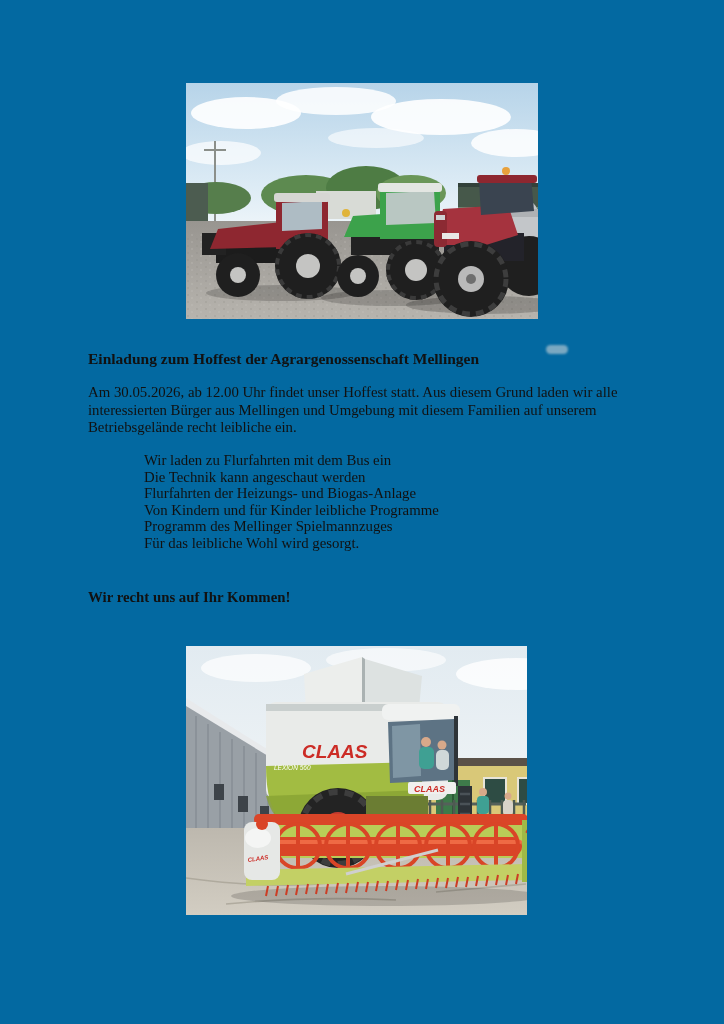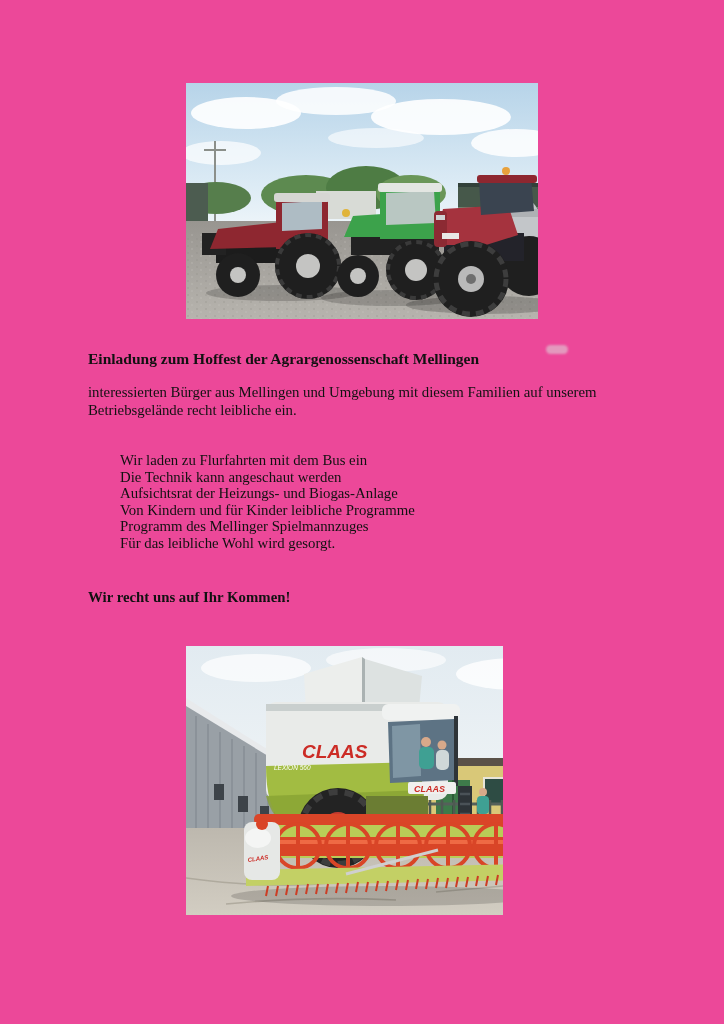--- a/index.html
+++ b/index.html
@@ -1,29 +1,29 @@
 <!DOCTYPE html>
 <html><head>
 <meta charset="utf-8">
 <style>
   html,body{margin:0;padding:0;background:#ffffff;}
   body{width:724px;height:1024px;position:relative;overflow:hidden;
        font-family:"Liberation Serif","DejaVu Serif",serif;color:#111;}
-  .page{position:absolute;inset:0;background:#ec4899;}
+  .page{position:absolute;inset:0;background:#0369a1;}
 
   .photo{position:absolute;overflow:hidden;}
   #photo-top{left:186px;top:83px;width:352px;height:236px;}
-  #photo-bottom{left:186px;top:646px;width:317px;height:269px;}
+  #photo-bottom{left:186px;top:646px;width:341px;height:269px;}
   .photo svg{display:block;}
 
   .doc-title{position:absolute;left:88px;top:349px;font-size:15.5px;
              font-weight:bold;line-height:19px;white-space:nowrap;}
   .intro{position:absolute;left:88px;top:384px;font-size:14.8px;line-height:17.6px;}
   .intro div{white-space:nowrap;}
-  .program{position:absolute;left:120px;top:452px;font-size:14.8px;line-height:16.5px;}
+  .program{position:absolute;left:144px;top:452px;font-size:14.8px;line-height:16.5px;}
   .program div{white-space:nowrap;}
   .closing{position:absolute;left:88px;top:588px;font-size:14.8px;
            font-weight:bold;line-height:19px;white-space:nowrap;}
   .signature{position:absolute;left:248px;top:604px;font-size:14.8px;
              line-height:17px;white-space:nowrap;}
   .artifact{position:absolute;left:546px;top:345px;width:22px;height:9px;
             background:#dcdcdc;opacity:.55;border-radius:5px;filter:blur(1px);}
 </style>
 </head>
 <body>
@@ -131,28 +131,29 @@
         <circle cx="285" cy="196" r="35" fill="none" stroke="#3d3d3d" stroke-width="5" stroke-dasharray="8 6"></circle>
         <circle cx="285" cy="196" r="13" fill="#b9b9b9"></circle>
         <circle cx="285" cy="196" r="5" fill="#6e6e6e"></circle>
       </g>
     </svg>
   </div>
 
   <div class="doc-title">Einladung zum Hoffest der Agrargenossenschaft Mellingen</div>
 
   <div class="intro">
+    <div>Am 30.05.2026, ab 12.00 Uhr findet unser Hoffest statt. Aus diesem Grund laden wir alle</div>
     <div>interessierten Bürger aus Mellingen und Umgebung mit diesem Familien auf unserem</div>
     <div>Betriebsgelände recht leibliche ein.</div>
   </div>
 
   <div class="program">
     <div>Wir laden zu Flurfahrten mit dem Bus ein</div>
     <div>Die Technik kann angeschaut werden</div>
-    <div>Aufsichtsrat der Heizungs- und Biogas-Anlage</div>
+    <div>Flurfahrten der Heizungs- und Biogas-Anlage</div>
     <div>Von Kindern und für Kinder leibliche Programme</div>
     <div>Programm des Mellinger Spielmannzuges</div>
     <div>Für das leibliche Wohl wird gesorgt.</div>
   </div>
 
   <div class="closing">Wir recht uns auf Ihr Kommen!</div>
   <div class="artifact"></div>
 
   <div class="photo" id="photo-bottom">
     <svg width="395" height="269" viewBox="0 0 395 269" xmlns="http://www.w3.org/2000/svg">

